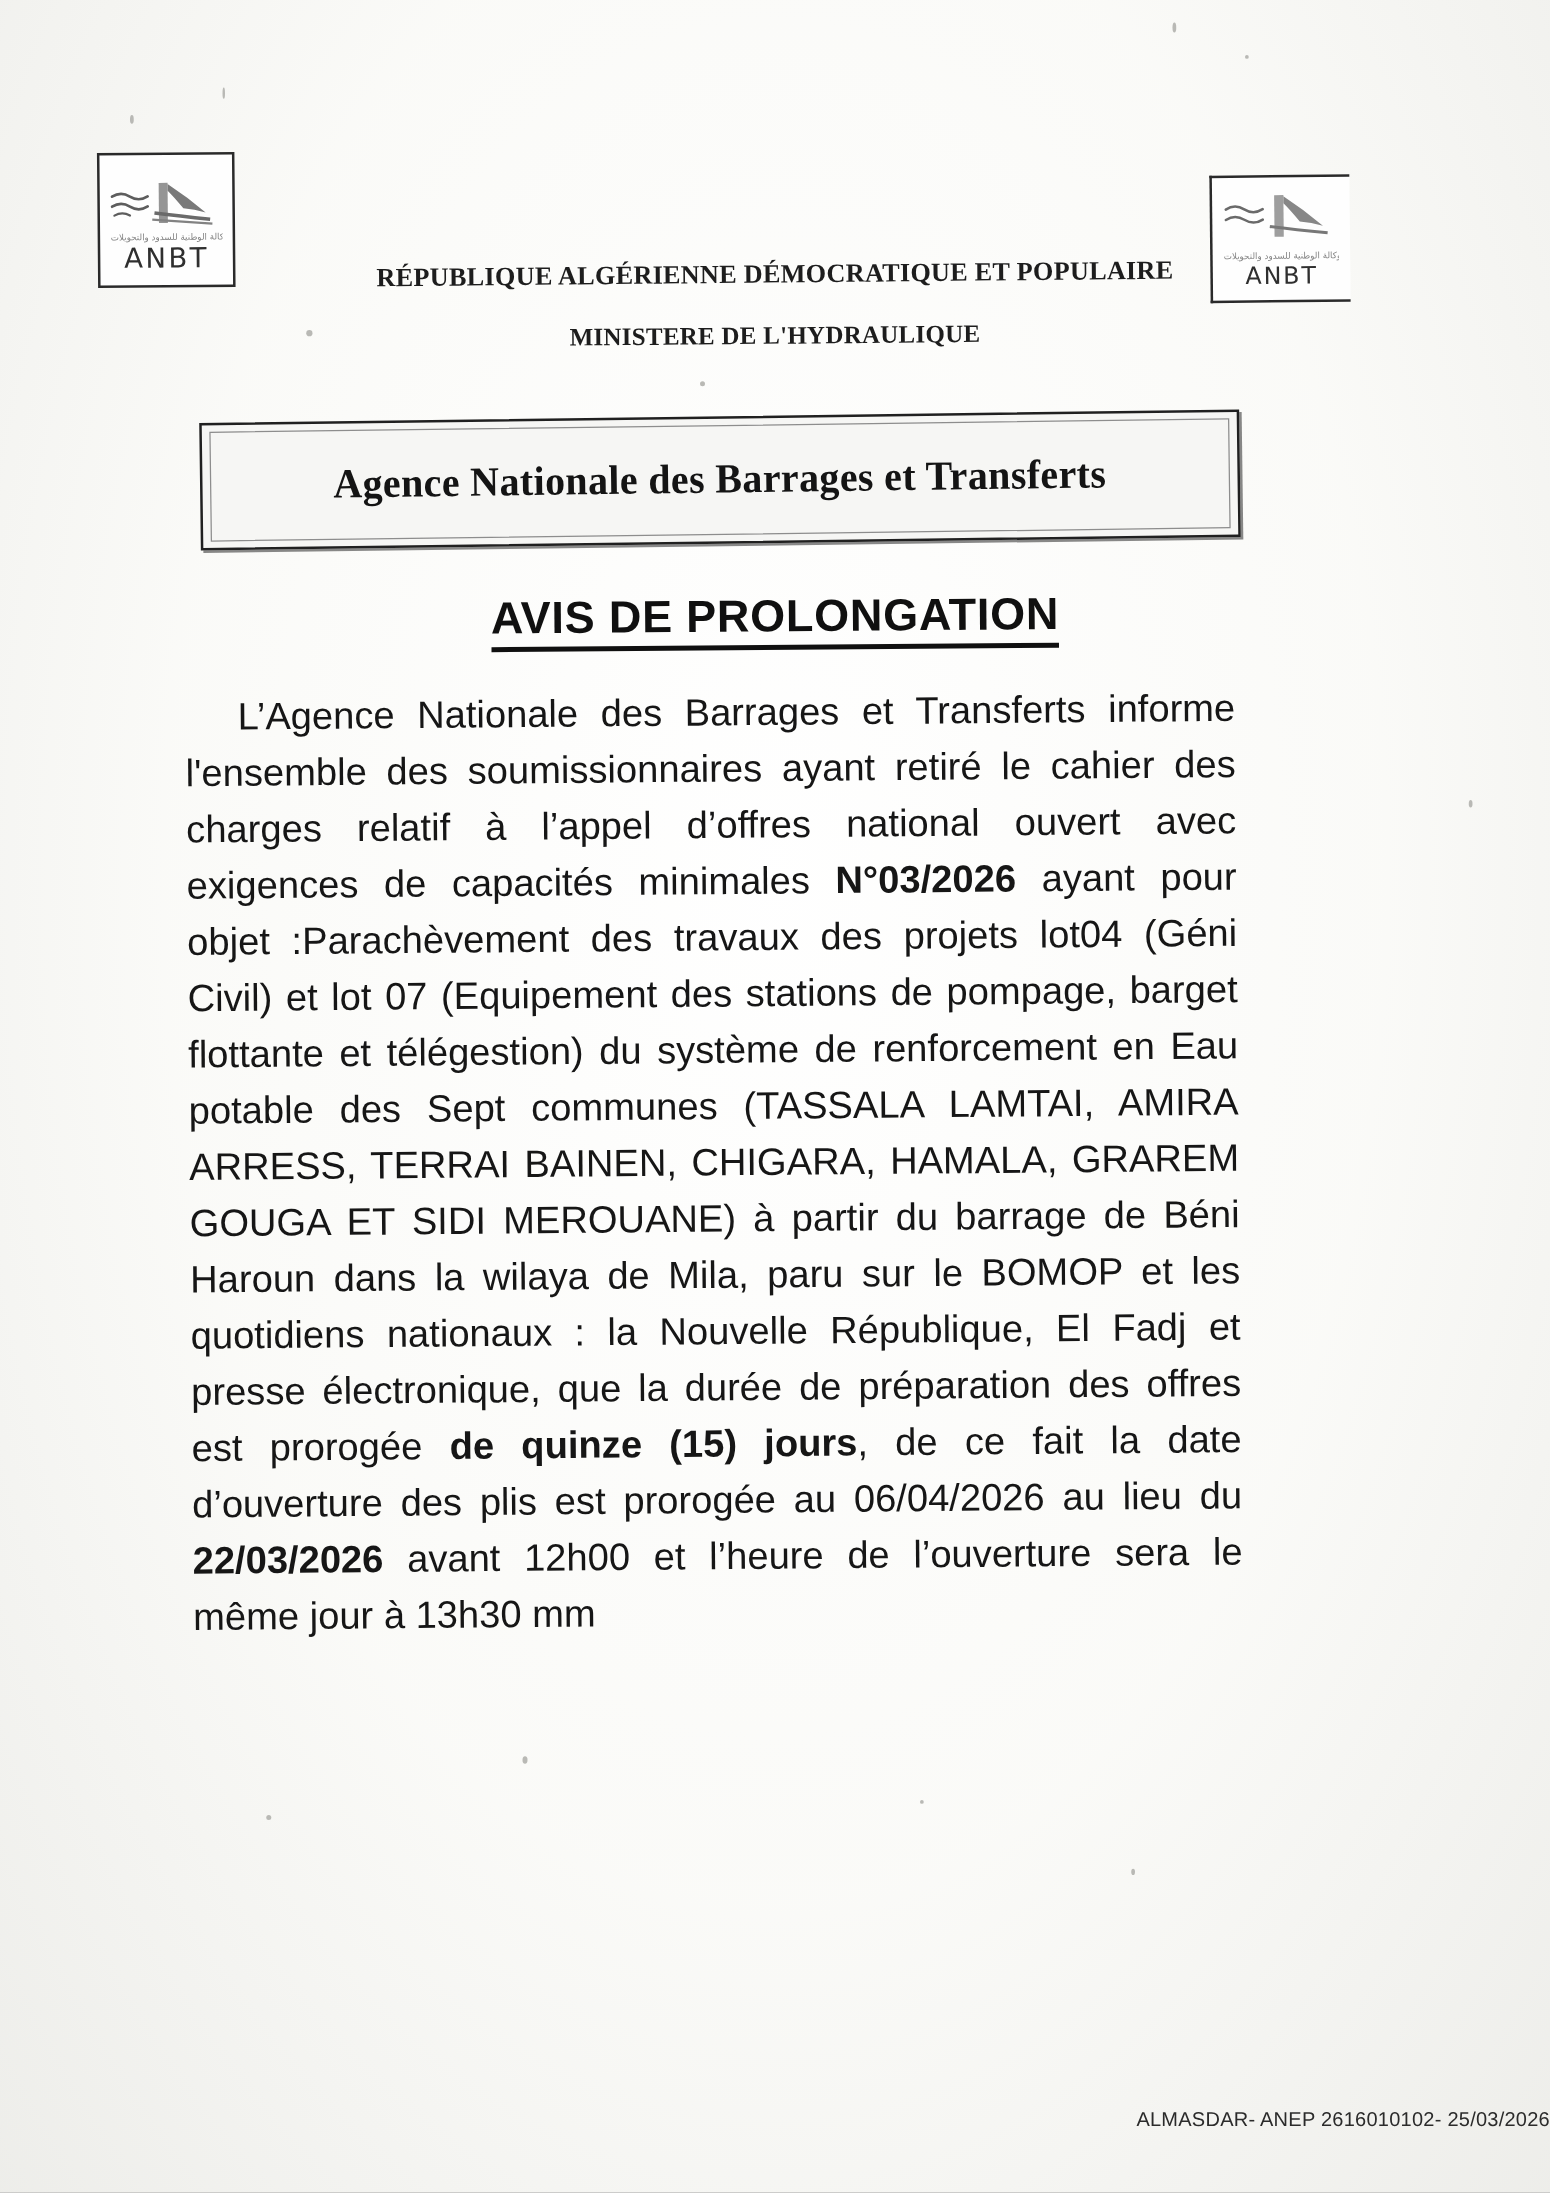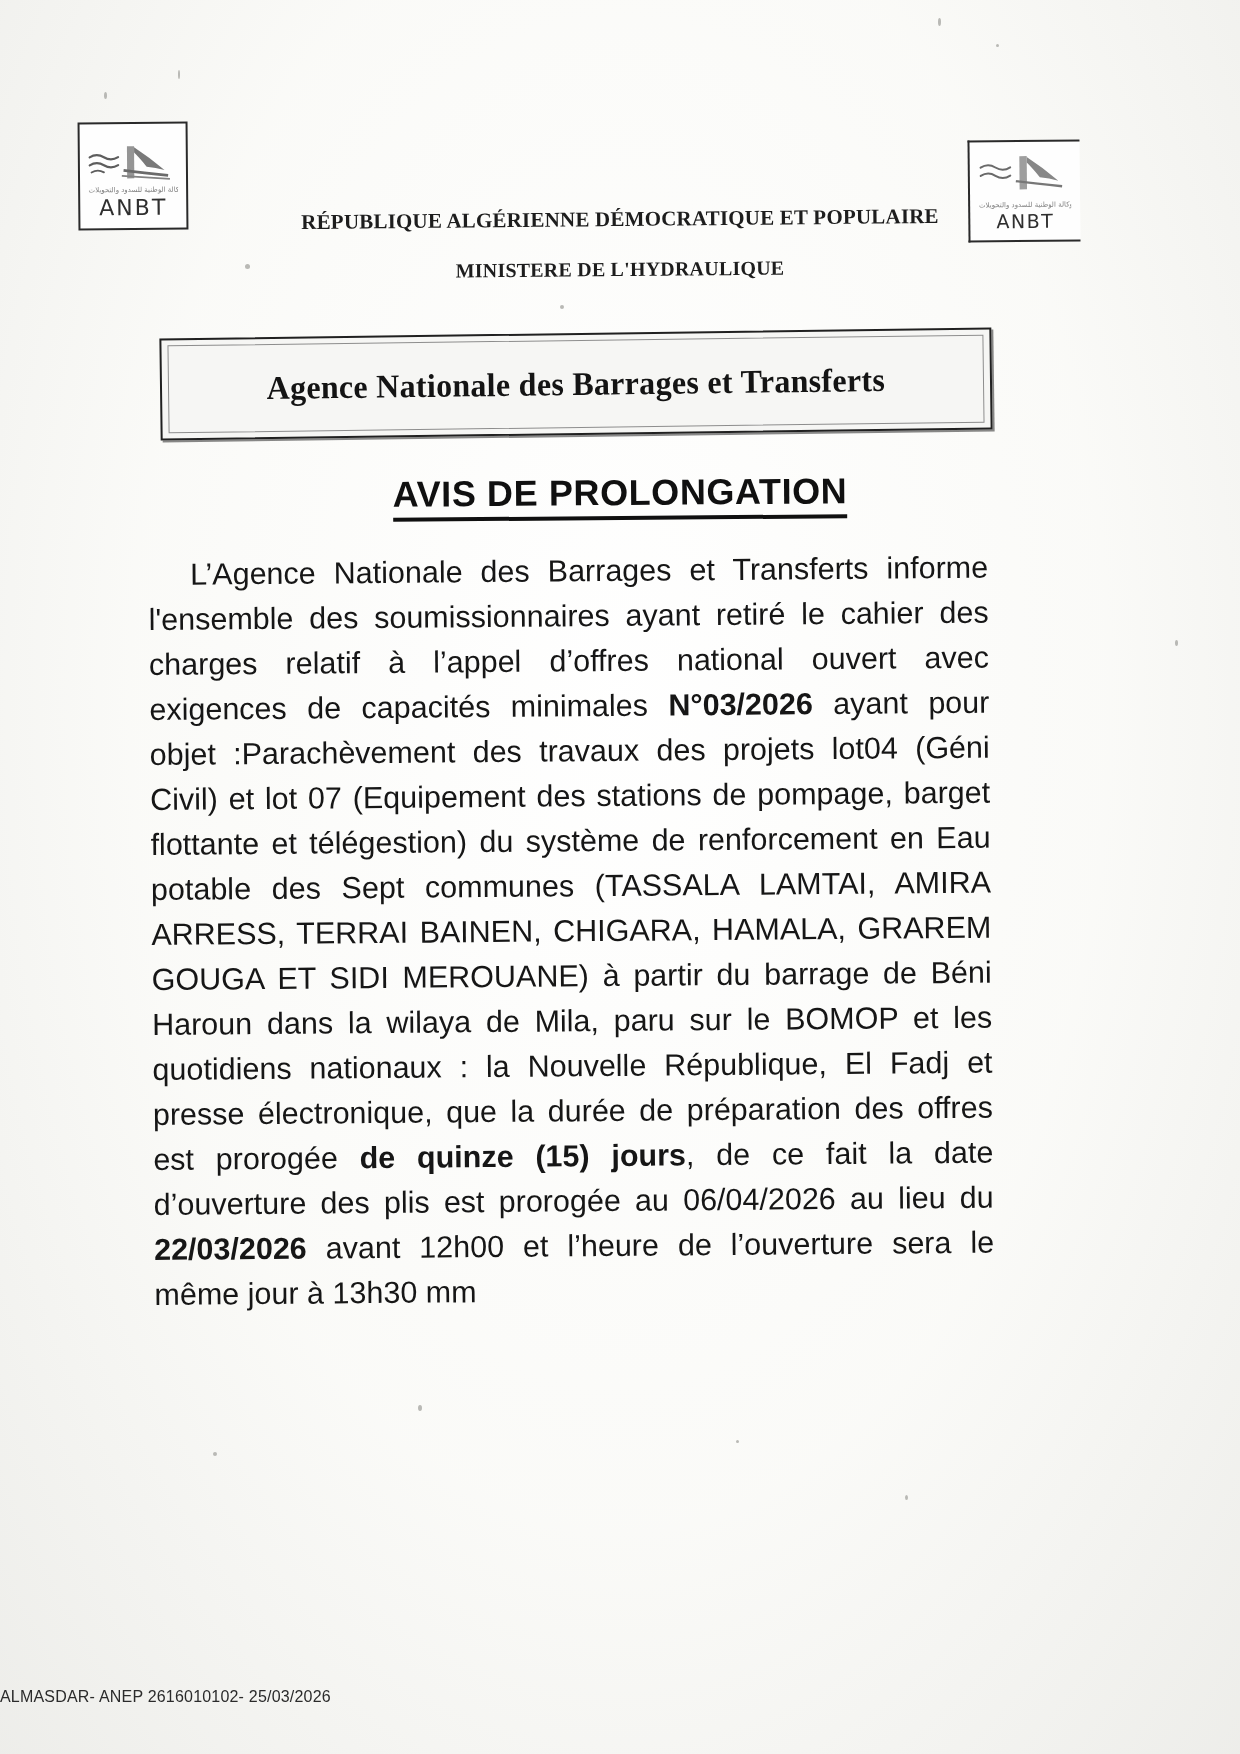--- a/index.html
+++ b/index.html
@@ -187,21 +187,21 @@
   }
   .body-text p { margin: 0; text-indent: 42px; }
   .body-text b { font-weight: bold; }
 
   
   .footer {
     position: absolute;
     left: 0;
     top: 1688px;
     width: 1240px;
-    text-align: left;
+    text-align: right;
     font-family: "Liberation Sans", sans-serif;
     font-size: 16px;
     color: #2b2b2b;
     letter-spacing: 0.2px;
   }
 </style>
 </head>
 <body>
 
 <div class="page">

